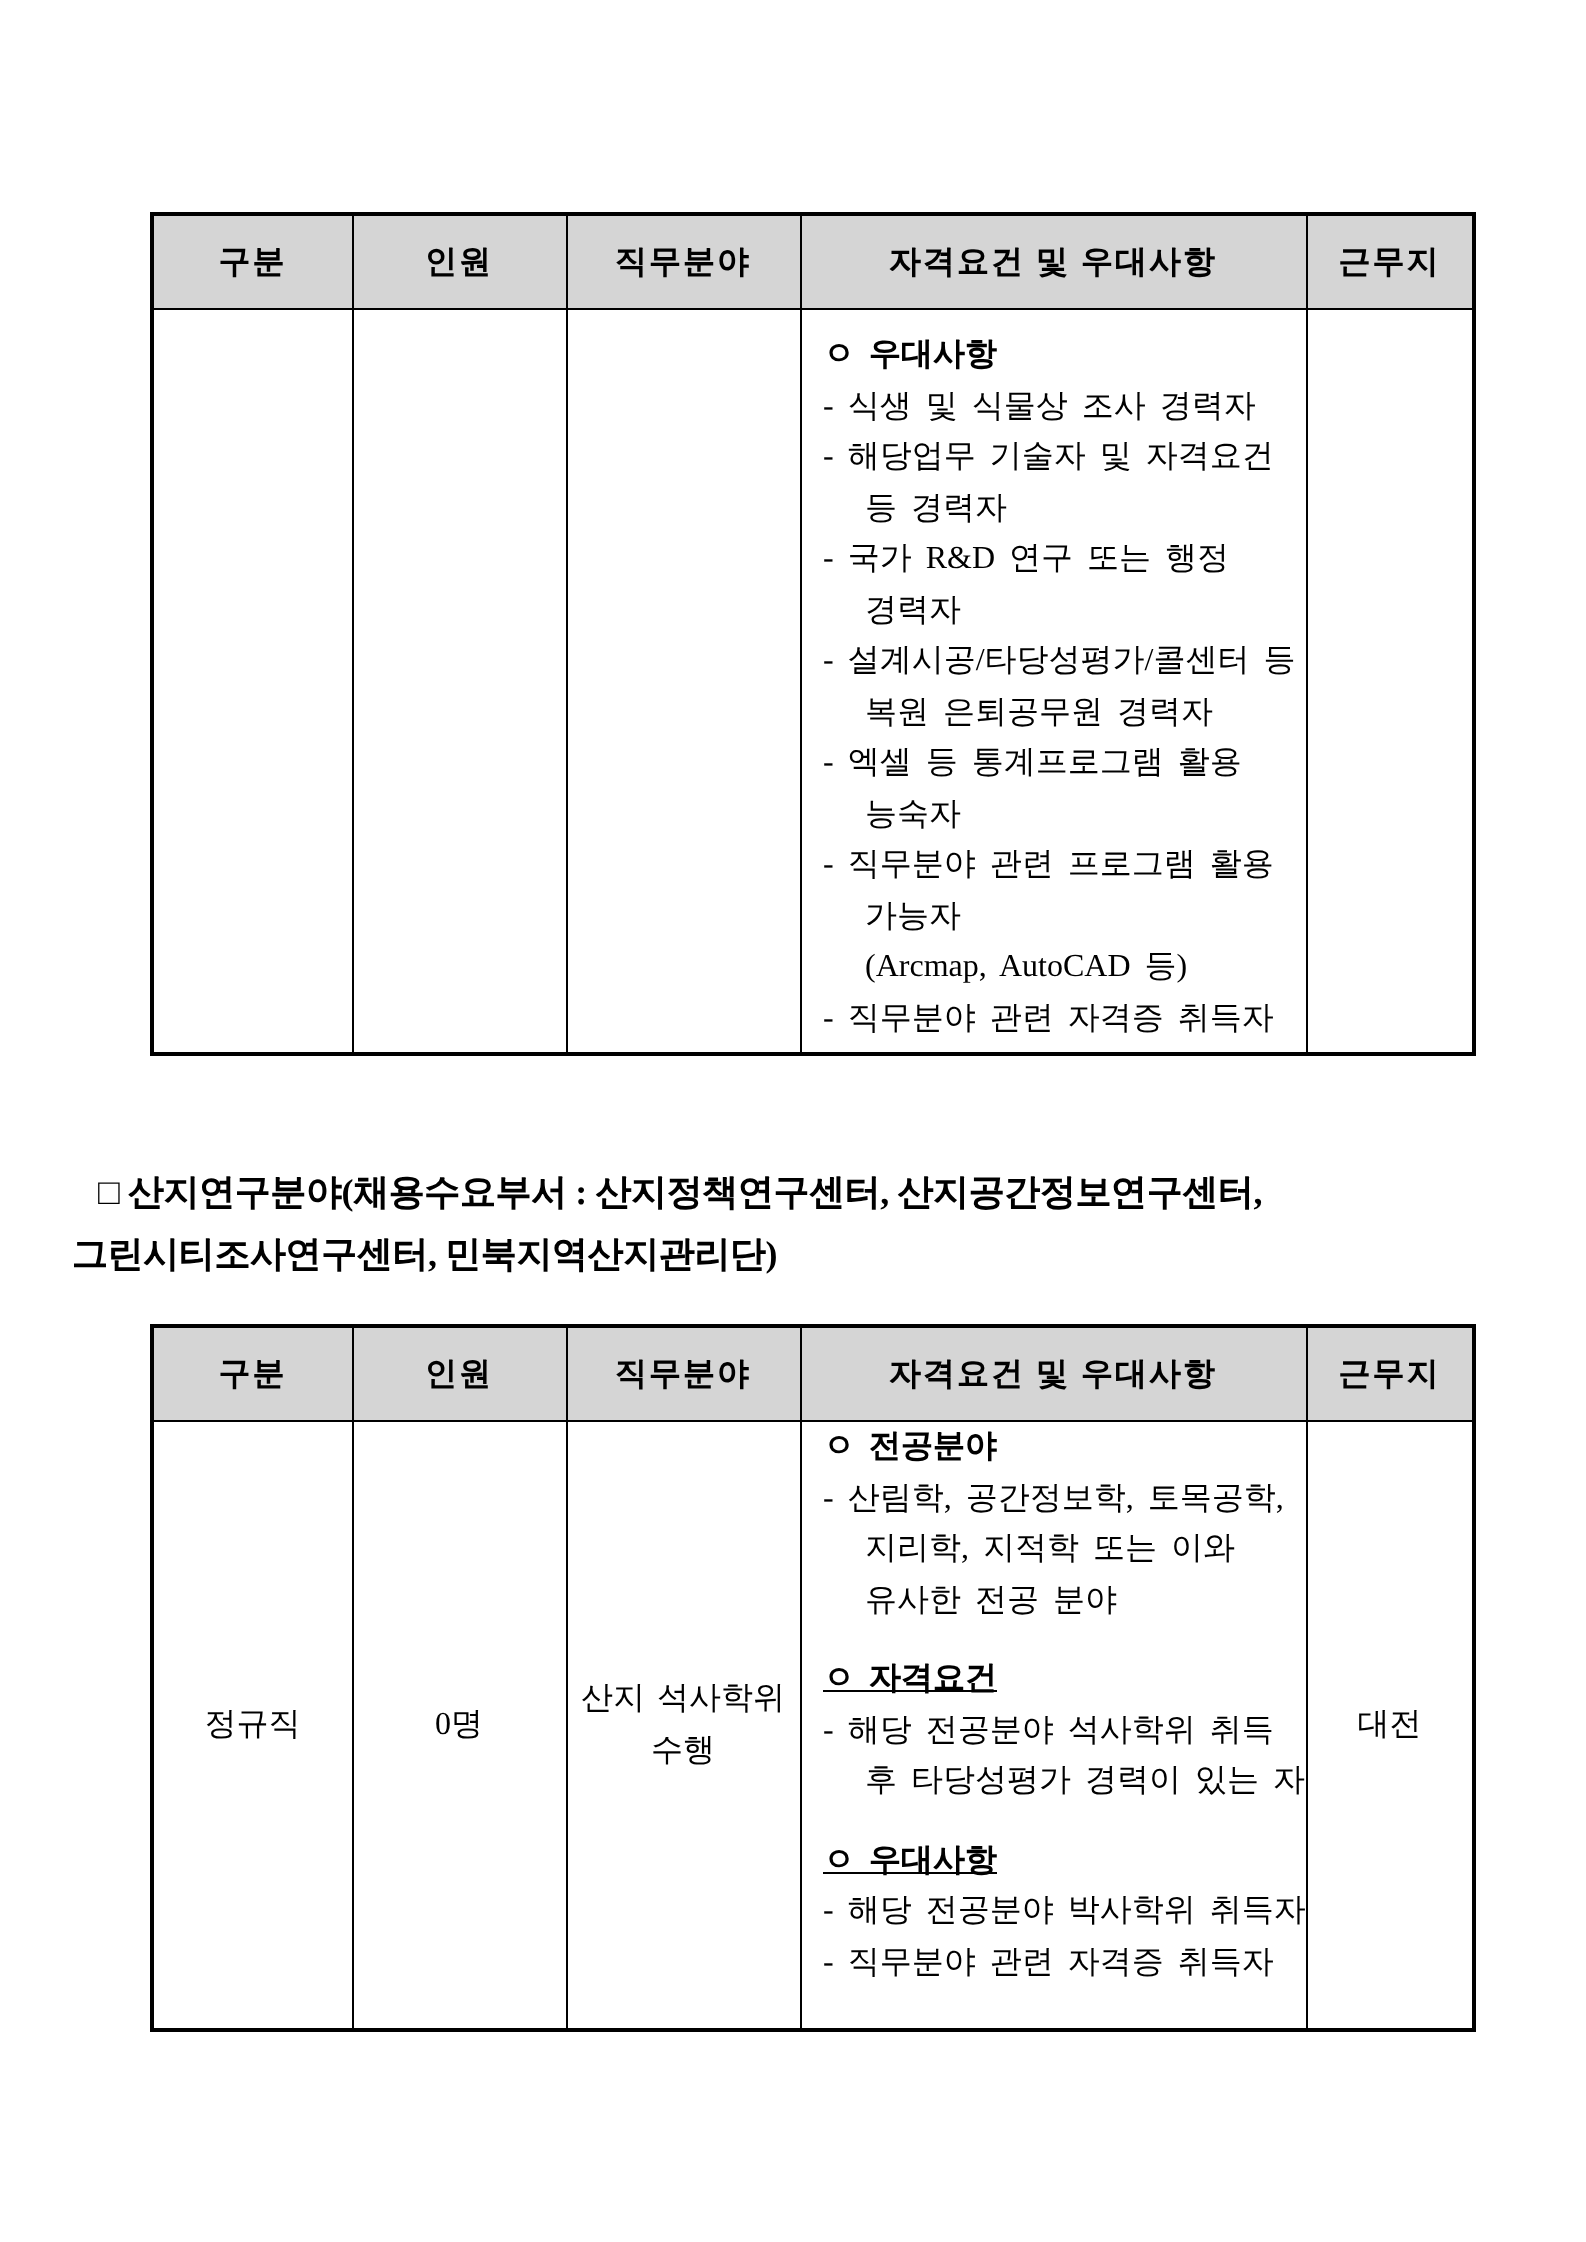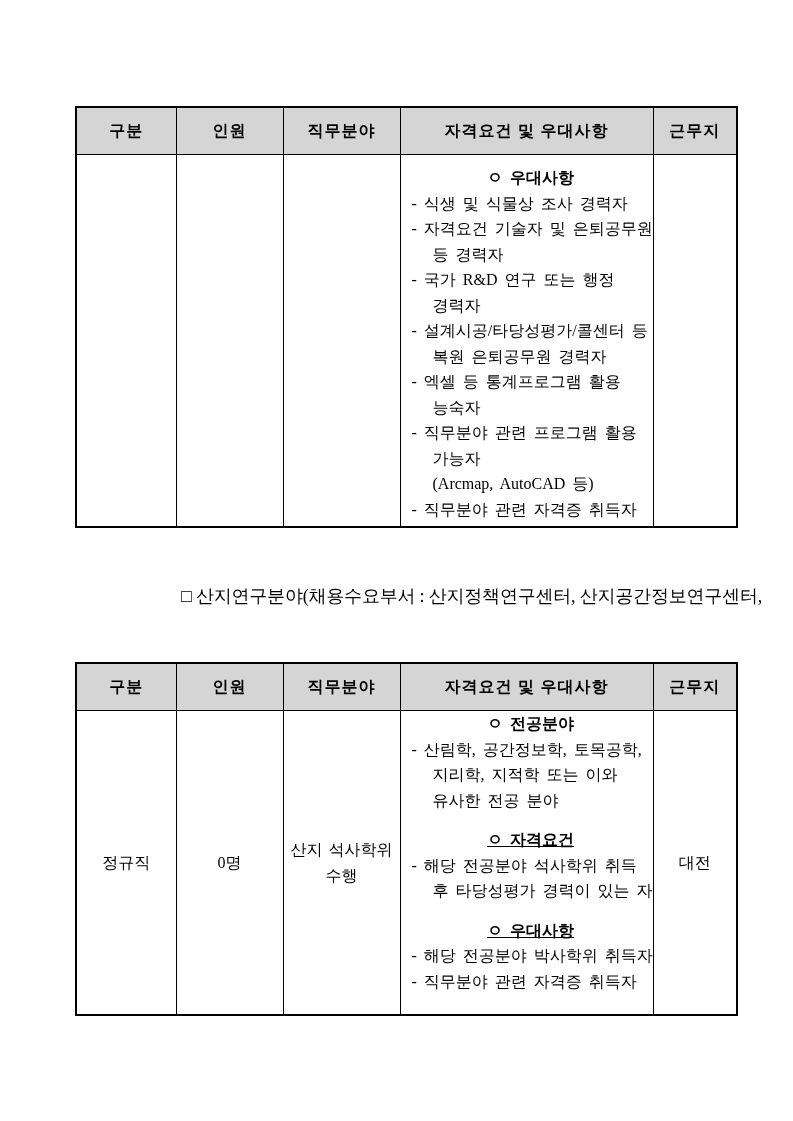--- a/index.html
+++ b/index.html
@@ -47,34 +47,33 @@
   td.qual { vertical-align:top; padding:0; }
   .qlist {
     padding-left:11px;
     padding-right:3px;
     line-height:25.5px;
     word-spacing:3px;
     white-space:nowrap;
   }
   .qlist-t1 { padding-top:10px; }
   .qlist-t2 { padding-top:0; }
-  .q-head { font-weight:bold;text-align:center; }
+  .q-head { font-weight:bold; }
   .q-cont { padding-left:21px; }
   .q-gap  { margin-top:14px;text-decoration:underline; }
 
   .section-title {
     position:absolute;
-    left:52px; top:581px;
+    left:36px; top:581px;
     width:710px;
-    font-weight:normal;
+    font-weight:bold;
     font-size:18px;
     line-height:31px;
     letter-spacing:-0.2px;
     white-space:nowrap;
-    text-align:right;
   }
   .section-title .ln1 { text-indent:13px; }
 </style>
 </head>
 <body>
 
 <div class="page">
 
   <table class="tbl t1">
     <colgroup>
@@ -95,41 +94,42 @@
     </thead>
     <tbody>
       <tr>
         <td class="c"></td>
         <td class="c"></td>
         <td class="c"></td>
         <td class="qual">
           <div class="qlist qlist-t1">
               <div class="q-head">ㅇ 우대사항</div>
               <div class="q-item">- 식생 및 식물상 조사 경력자</div>
-              <div class="q-item">- 자격요건 기술자 및 은퇴공무원</div>
+              <div class="q-item">- 해당업무 기술자 및 자격요건</div>
               <div class="q-cont">등 경력자</div>
               <div class="q-item">- 국가 R&amp;D 연구 또는 행정</div>
               <div class="q-cont">경력자</div>
               <div class="q-item">- 설계시공/타당성평가/콜센터 등</div>
               <div class="q-cont">복원 은퇴공무원 경력자</div>
               <div class="q-item">- 엑셀 등 통계프로그램 활용</div>
               <div class="q-cont">능숙자</div>
               <div class="q-item">- 직무분야 관련 프로그램 활용</div>
               <div class="q-cont">가능자</div>
               <div class="q-cont">(Arcmap, AutoCAD 등)</div>
               <div class="q-item">- 직무분야 관련 자격증 취득자</div>
             </div>
         </td>
         <td class="c"></td>
       </tr>
     </tbody>
   </table>
 
   <div class="section-title">
     <div class="ln1">□ 산지연구분야(채용수요부서 : 산지정책연구센터, 산지공간정보연구센터,</div>
+    <div class="ln2">그린시티조사연구센터, 민북지역산지관리단)</div>
   </div>
 
   <table class="tbl t2">
     <colgroup>
       <col style="width:100px">
         <col style="width:107px">
         <col style="width:117px">
         <col style="width:253px">
         <col style="width:84px">
     </colgroup>

